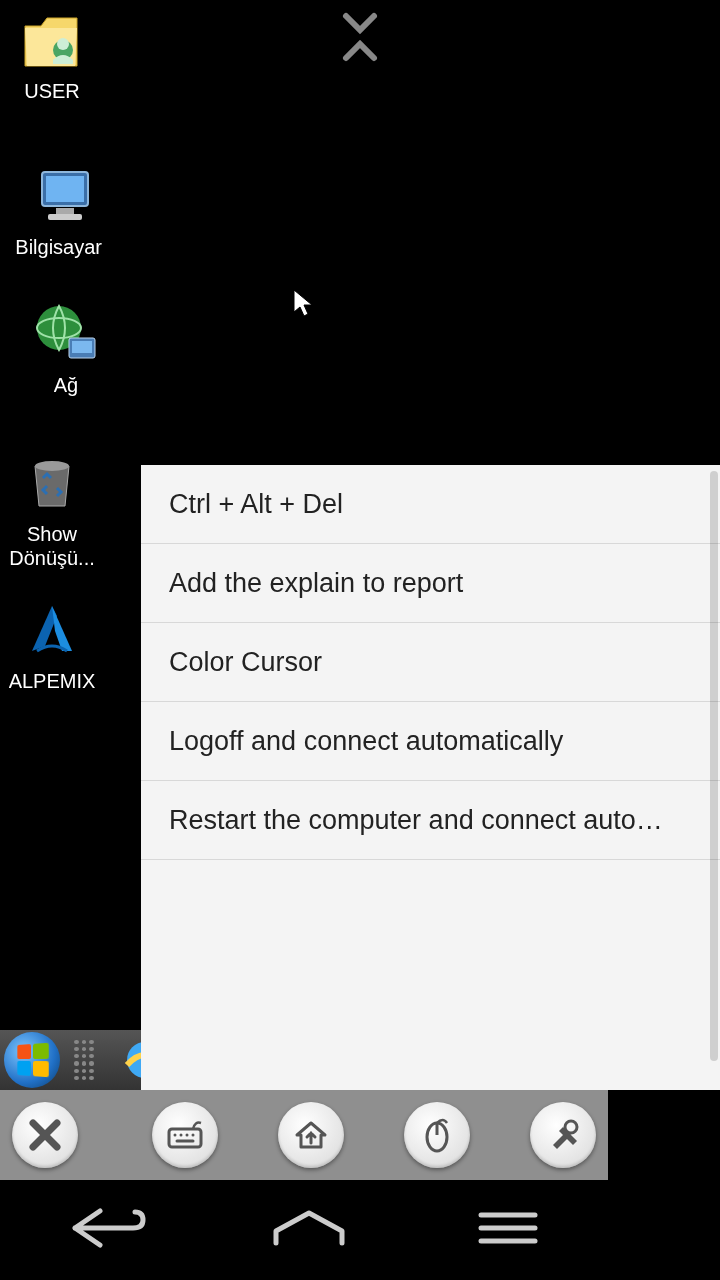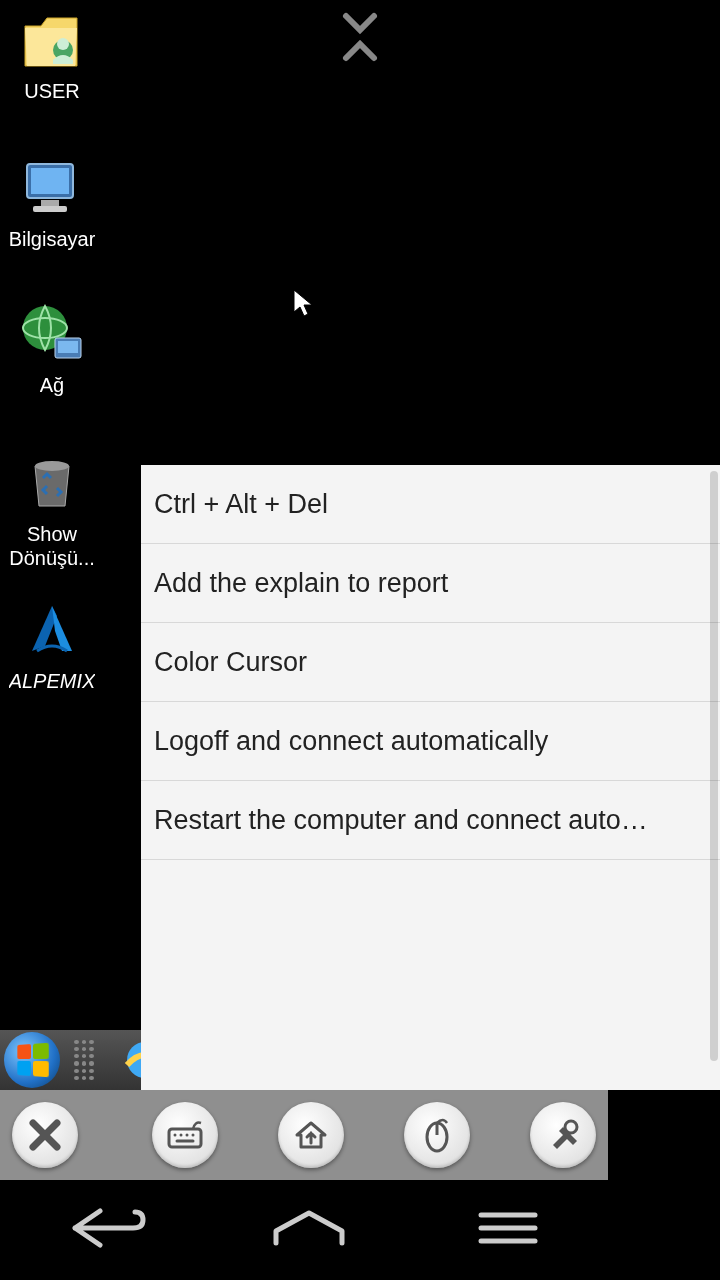--- a/index.html
+++ b/index.html
@@ -16,21 +16,21 @@
   
   
   .collapse-toggle { position: absolute; top: 10px; left: 340px; display: flex; flex-direction: column; align-items: center; }
   
   
   .cursor { position: absolute; top: 288px; left: 292px; }
   
   
   .context-menu { position: absolute; top: 465px; left: 141px; width: 579px; height: 625px; background: #f4f4f4; overflow: hidden; }
   .menu-scroll { height: 100%; overflow-y: auto; }
-  .menu-item { height: 79px; display: flex; align-items: center; padding-left: 13px; font-size: 27px; color: #222; border-bottom: 1px solid #d8d8d8; white-space: nowrap; overflow: hidden; text-overflow: ellipsis; }
+  .menu-item { height: 79px; display: flex; align-items: center; padding-left: 28px; font-size: 27px; color: #222; border-bottom: 1px solid #d8d8d8; white-space: nowrap; overflow: hidden; text-overflow: ellipsis; }
   .menu-scrollbar { position: absolute; right: 2px; top: 6px; width: 8px; height: 590px; background: rgba(0,0,0,0.15); border-radius: 4px; }
   
   
   .taskbar { position: absolute; top: 1030px; left: 0; width: 141px; height: 60px; background: linear-gradient(to bottom, #555, #333); display: flex; align-items: center; }
   .start-btn { width: 56px; height: 56px; border-radius: 50%; background: radial-gradient(circle at 35% 35%, #7cc5ff, #2171c7 60%, #0a3a6a); margin-left: 4px; display: flex; align-items: center; justify-content: center; position: relative; }
   .start-flag { width: 32px; height: 32px; display: grid; grid-template-columns: 1fr 1fr; grid-template-rows: 1fr 1fr; gap: 2px; transform: perspective(50px) rotateY(-12deg); }
   .start-flag div:nth-child(1){ background:#f65314; border-radius:2px; }
   .start-flag div:nth-child(2){ background:#7cbb00; border-radius:2px; }
   .start-flag div:nth-child(3){ background:#00a1f1; border-radius:2px; }
   .start-flag div:nth-child(4){ background:#ffbb00; border-radius:2px; }
@@ -67,51 +67,51 @@
       <svg width="70" height="70">
         <path d="M8 20 L24 20 L30 12 L60 12 L60 60 L8 60 Z" fill="#f6d76b" stroke="#c9a227" stroke-width="1"></path>
         <path d="M8 22 L60 22 L58 60 L10 60 Z" fill="#fce79a"></path>
         <circle cx="46" cy="44" r="10" fill="#4aa564"></circle>
         <circle cx="46" cy="38" r="6" fill="#cdeed6"></circle>
         <path d="M36 54 Q46 44 56 54 L56 58 L36 58 Z" fill="#cdeed6"></path>
       </svg>
       <div class="label">USER</div>
     </div>
 
-    <div class="desktop-icon" style="top:154px; left:2px;">
+    <div class="desktop-icon" style="top:162px; left:2px;align-items:flex-end;">
       <svg width="70" height="70">
         <rect x="10" y="10" width="46" height="34" rx="3" fill="#3b6fa8" stroke="#8fb8dd" stroke-width="2"></rect>
         <rect x="14" y="14" width="38" height="26" fill="#6fb4f2"></rect>
         <rect x="24" y="46" width="18" height="6" fill="#aaa"></rect>
         <rect x="16" y="52" width="34" height="6" rx="2" fill="#ccc"></rect>
       </svg>
       <div class="label">Bilgisayar</div>
     </div>
 
-    <div class="desktop-icon" style="top:300px; left:2px;">
+    <div class="desktop-icon" style="top:300px; left:16px;">
       <svg width="70" height="70">
         <circle cx="28" cy="28" r="22" fill="#2d8f3c"></circle>
         <ellipse cx="28" cy="28" rx="22" ry="10" fill="none" stroke="#9fe2a8" stroke-width="2"></ellipse>
         <path d="M28 6 Q40 28 28 50 Q16 28 28 6 Z" fill="none" stroke="#9fe2a8" stroke-width="2"></path>
         <rect x="38" y="38" width="26" height="20" rx="2" fill="#4a7db5" stroke="#bcd6ef"></rect>
         <rect x="41" y="41" width="20" height="12" fill="#7bb8ef"></rect>
       </svg>
       <div class="label">Ağ</div>
     </div>
 
     <div class="desktop-icon" style="top:448px; left:2px;">
       <svg width="70" height="70">
         <path d="M18 18 L52 18 L48 58 L22 58 Z" fill="#6a6a6a" stroke="#aaa" stroke-width="1"></path>
         <ellipse cx="35" cy="18" rx="17" ry="5" fill="#999"></ellipse>
         <path d="M26 30 L30 26 L34 30 M40 40 L44 44 L40 48 M30 46 L26 42 L30 38" stroke="#2b6fb3" stroke-width="3" fill="none"></path>
       </svg>
       <div class="label wrap">Show Dönüşü...</div>
     </div>
 
-    <div class="desktop-icon" style="top:596px; left:2px;font-style:italic;">
+    <div class="desktop-icon" style="top:596px; left:2px;">
       <svg width="70" height="70">
         <path d="M15 55 L35 10 L40 20 L28 50 Z" fill="#0b63b0"></path>
         <path d="M35 10 L55 55 L45 55 L38 35 Z" fill="#1c8de0"></path>
         <path d="M20 55 Q35 45 50 55" stroke="#0b63b0" stroke-width="3" fill="none"></path>
       </svg>
       <div class="label">ALPEMIX</div>
     </div>
 
     <div class="cursor">
       <svg width="22" height="30">

